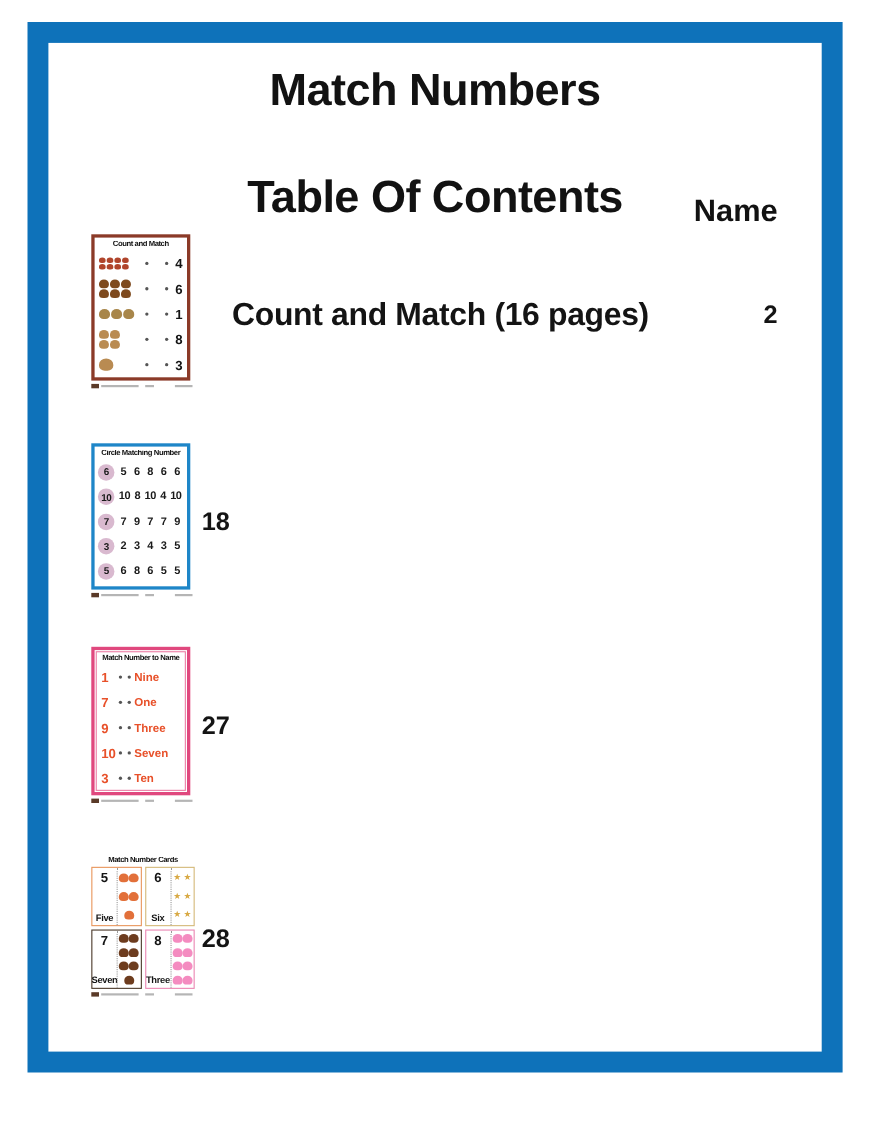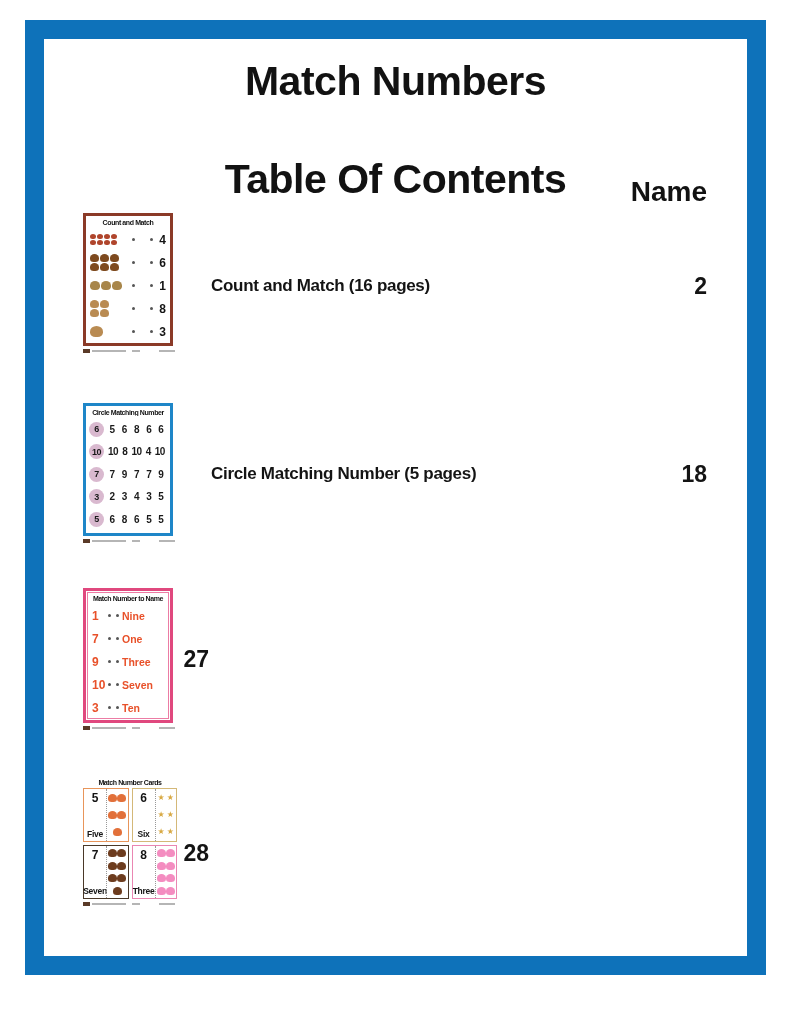--- a/index.html
+++ b/index.html
@@ -23,21 +23,21 @@
   }
   .toc-row{
     position:absolute;left:83px;width:624px;display:flex;align-items:center;
   }
   .row-1{top:213px;height:146px;}
   .row-2{top:403px;height:142px;}
   .row-3{top:588px;height:142px;}
   .row-4{top:778px;height:150px;}
   .thumb-wrap{width:92px;flex-shrink:0;align-self:flex-start;}
   .row-label{
-    margin-left:36px;font-size:17px;font-weight:bold;color:#141414;flex:1;
+    margin-left:36px;font-size:29px;font-weight:bold;color:#141414;flex:1;
     letter-spacing:-0.3px;white-space:nowrap;
   }
   .row-page{font-size:23px;font-weight:bold;color:#141414;text-align:right;min-width:34px;}
 
   
   .thumb{background:#fff;box-sizing:border-box;width:90px;}
   .thumb-title{
     font-size:7px;font-weight:bold;text-align:center;white-space:nowrap;
     letter-spacing:-0.4px;color:#111;margin:1px 0 2px 0;overflow:hidden;
   }
@@ -244,21 +244,20 @@
           </div>
         </div>
     </div>
     <div class="thumb-footer">
       <span class="footer-logo"></span>
       <span class="footer-line fl-a"></span>
       <span class="footer-line fl-b"></span>
       <span class="footer-line fl-c"></span>
     </div>
   </div>
-  <div class="row-label">Circle Matching Number  (5 pages)</div>
   <div class="row-page">18</div>
 </div>
 
 <div class="toc-row row-3">
   <div class="thumb-wrap">
     <div class="thumb thumb-mnn">
       <div class="mnn-inner">
         <div class="thumb-title">Match Number to Name</div>
         <div id="mnn-rows">
             <div class="mnn-row">

